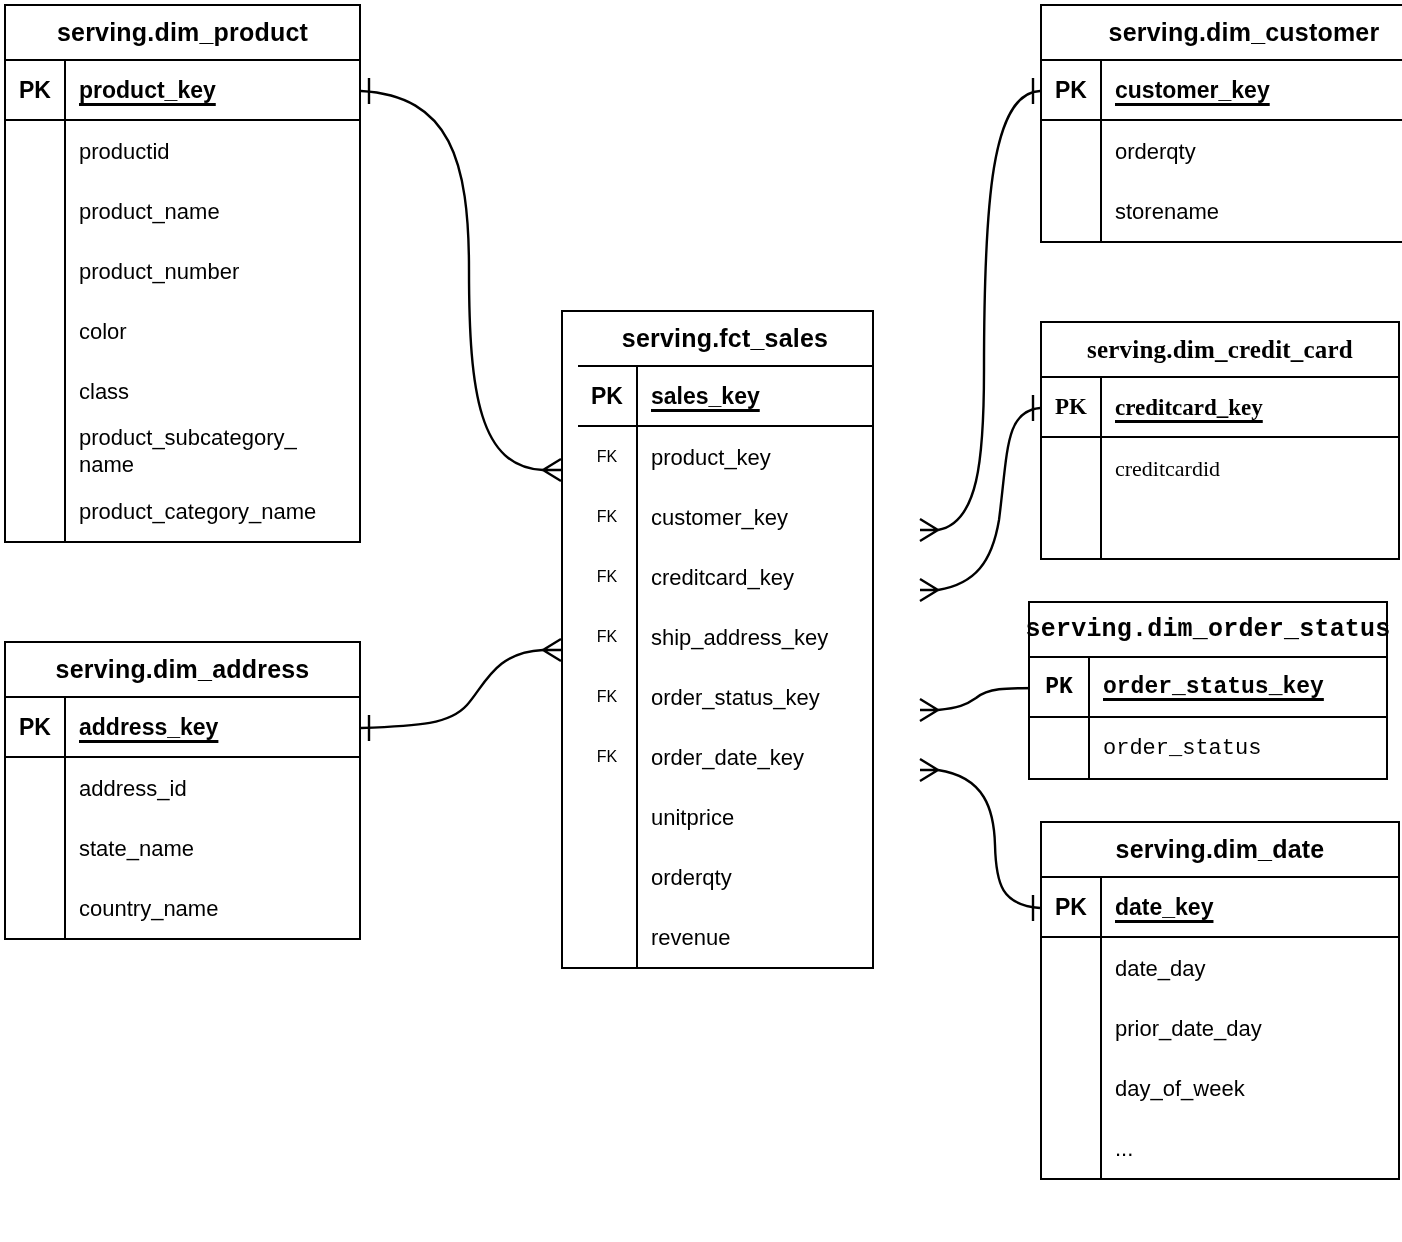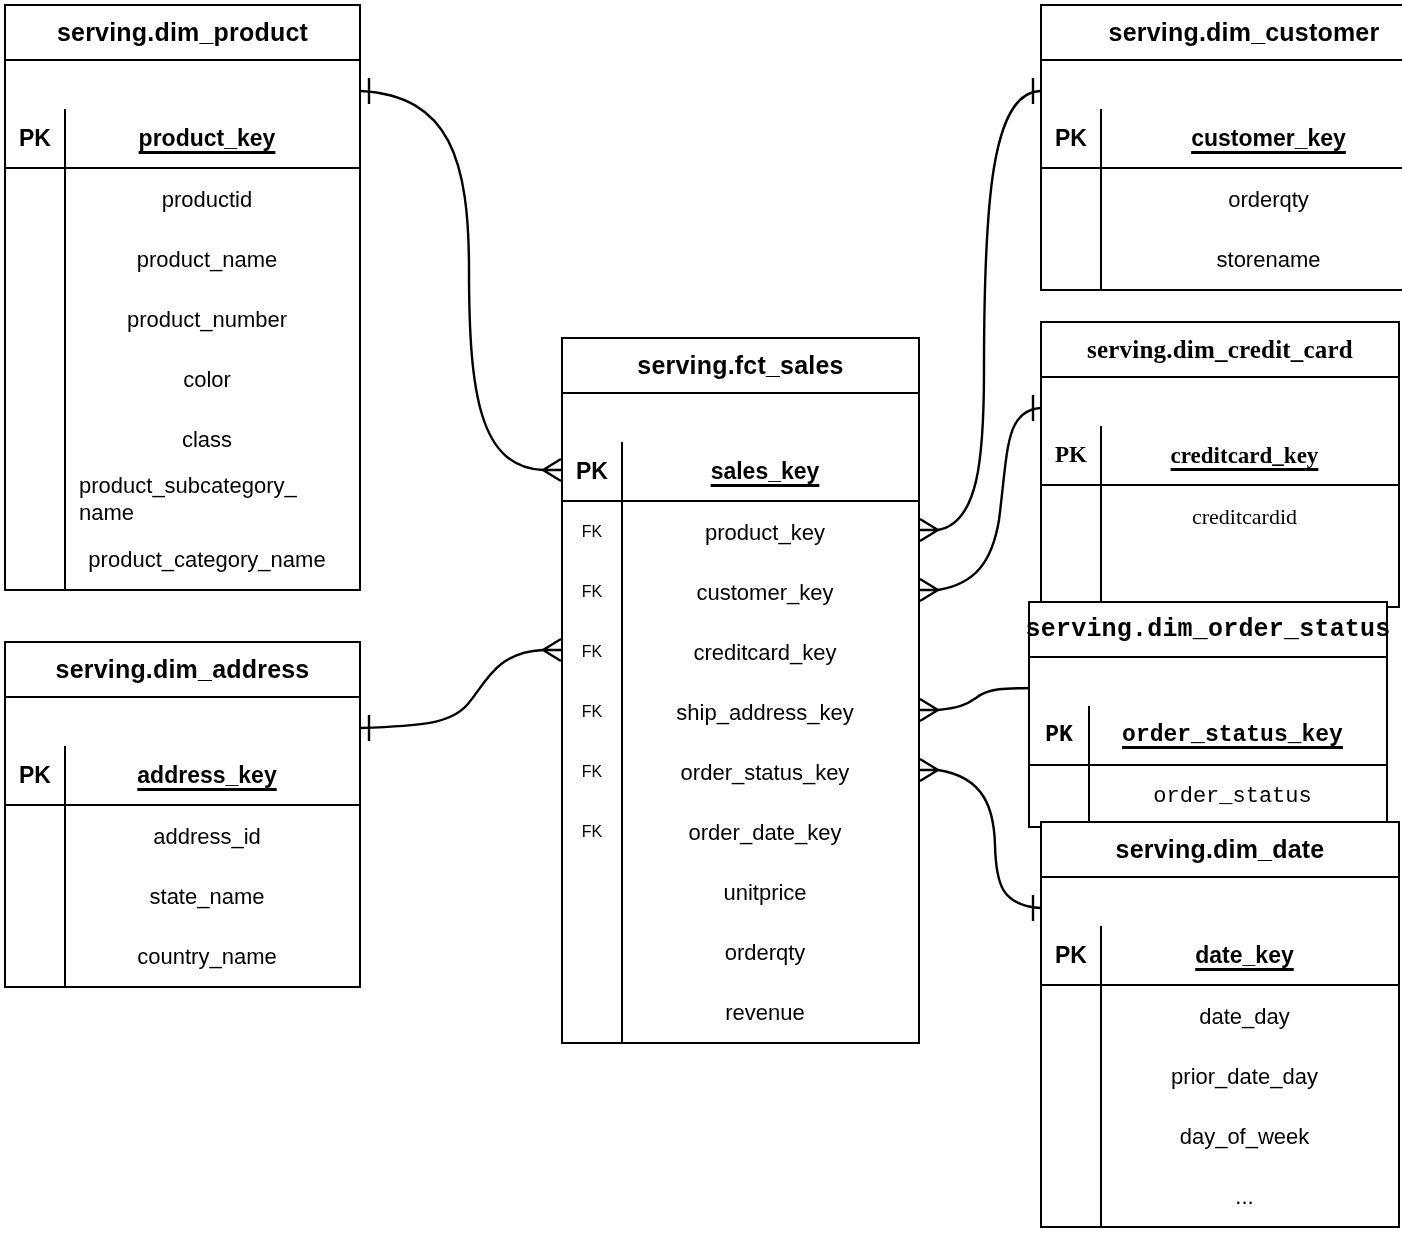--- a/index.html
+++ b/index.html
@@ -15,32 +15,32 @@
   .tbl {
     position:absolute; background:var(--bg);
     border:2.5px solid var(--line); box-sizing:border-box;
   }
   .tbl-header {
     height:53px; border-bottom:2.5px solid var(--line);
     display:flex; align-items:center; justify-content:center;
     font-weight:bold; font-size:25px; letter-spacing:0.2px;
   }
   .row { display:flex; align-items:stretch; }
-  .pk-row { height:58px; border-bottom:2.5px solid var(--line);margin-top:48px; }
+  .pk-row { height:58px; border-bottom:2.5px solid var(--line); }
   .field-row { height:60px; }
   .keycell {
     flex:0 0 58px; width:58px; border-right:2.5px solid var(--line);
     display:flex; align-items:center; justify-content:center;
     font-size:16px;
   }
   .pk-row .keycell { font-weight:bold; font-size:23px; }
   .namecell {
     flex:1; display:flex; align-items:center;
     padding:0 24px 0 13px; font-size:22px; line-height:27px;
-    overflow-wrap:break-word; word-break:normal; min-width:0;justify-content:center;
+    overflow-wrap:break-word; word-break:normal; min-width:0;
   }
   .namecell > span { display:block; }
   .pk-name {
     font-weight:bold; font-size:23px;
     text-decoration:underline; text-decoration-thickness:2.5px; text-underline-offset:5px;
   }
 </style>
 </head>
 <body>
 
@@ -150,21 +150,21 @@
         </div>
       <div class="row field-row">
           <div class="keycell"></div>
           <div class="namecell">
             <span>storename</span>
           </div>
         </div>
     </div>
   </div>
 
-  <div class="tbl" style="left:561px; top:337px; width:359px;">
+  <div class="tbl" style="left:561px; top:310px; width:313px;padding-left:15px;">
     <div class="tbl-header">serving.fct_sales</div>
     <div class="row pk-row">
       <div class="keycell">PK</div>
       <div class="namecell">
           <span class="pk-name">sales_​key</span>
         </div>
     </div>
     <div class="fields">
       <div class="row field-row">
           <div class="keycell">FK</div>

